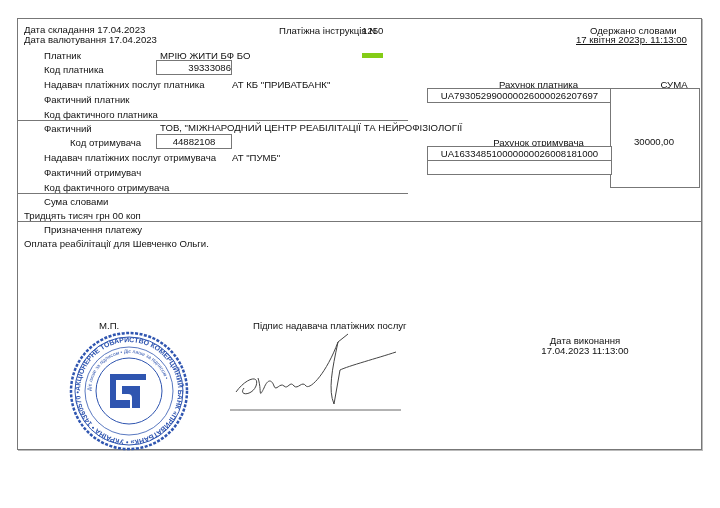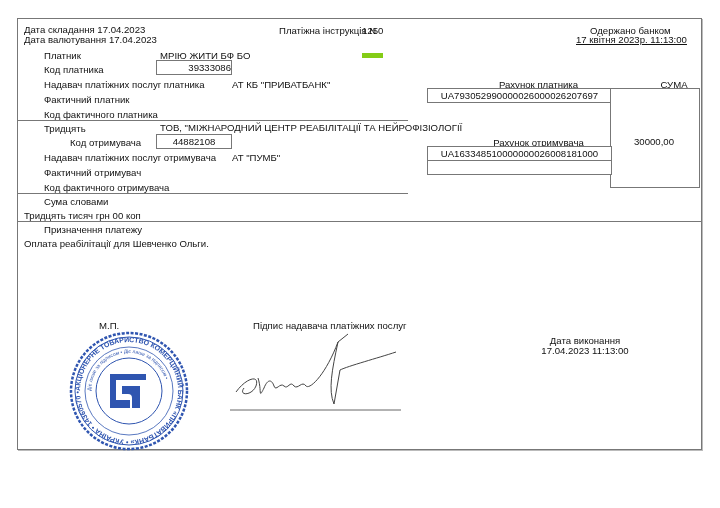--- a/index.html
+++ b/index.html
@@ -17,41 +17,41 @@
 </style>
 </head>
 <body>
 
 <div class="frame"></div>
 
 <div class="t" style="left:24px;top:24px;">Дата складання 17.04.2023</div>
 <div class="t" style="left:24px;top:34px;">Дата валютування 17.04.2023</div>
 <div class="t b" style="left:259px;top:25px;">Платіжна інструкція N</div>
 <div class="t" style="left:362px;top:25px;border-bottom:5px solid #84cc16;padding-bottom:17px;">1250</div>
-<div class="t" style="left:590px;top:25px;">Одержано банком</div>
+<div class="t" style="left:590px;top:25px;">Одержано словами</div>
 <div class="t" style="left:576px;top:34px;text-decoration:underline;">17 квітня 2023р. 11:13:00</div>
 
 <div class="t b" style="left:24px;top:50px;">Платник</div>
 <div class="t" style="left:160px;top:50px;">МРІЮ ЖИТИ БФ БО</div>
 <div class="t b" style="left:24px;top:64px;">Код платника</div>
 <div class="box center t" style="left:156px;top:60px;width:74px;height:13px;line-height:13px;text-align:right;">39333086</div>
 <div class="t b" style="left:24px;top:79px;">Надавач платіжних послуг платника</div>
 <div class="t" style="left:232px;top:79px;">АТ КБ "ПРИВАТБАНК"</div>
 <div class="t b" style="left:24px;top:94px;">Фактичний платник</div>
 <div class="t b" style="left:24px;top:109px;">Код фактичного платника</div>
 <div class="hl" style="left:18px;top:120px;width:390px;"></div>
 
 <div class="t b center" style="left:427px;top:79px;width:183px;">Рахунок платника</div>
 <div class="box t center" style="left:427px;top:88px;width:183px;height:13px;line-height:13px;">UA793052990000026000026207697</div>
 
 <div class="t b center" style="left:610px;top:79px;width:88px;">СУМА</div>
 <div class="box" style="left:610px;top:88px;width:88px;height:98px;"></div>
 <div class="t center" style="left:610px;top:136px;width:88px;">30000,00</div>
 
-<div class="t b" style="left:24px;top:123px;">Тридцять</div>
+<div class="t b" style="left:24px;top:123px;">Фактичний</div>
 <div class="t" style="left:160px;top:122px;">ТОВ, "МІЖНАРОДНИЙ ЦЕНТР РЕАБІЛІТАЦІЇ ТА НЕЙРОФІЗІОЛОГІЇ</div>
 <div class="t b" style="left:24px;top:137px;padding-left:26px;">Код отримувача</div>
 <div class="box center t" style="left:156px;top:134px;width:74px;height:13px;line-height:13px;">44882108</div>
 <div class="t b" style="left:24px;top:152px;">Надавач платіжних послуг отримувача</div>
 <div class="t" style="left:232px;top:152px;">АТ "ПУМБ"</div>
 <div class="t b" style="left:24px;top:167px;">Фактичний отримувач</div>
 <div class="t b" style="left:24px;top:182px;">Код фактичного отримувача</div>
 <div class="hl" style="left:18px;top:193px;width:390px;"></div>
 
 <div class="t b center" style="left:427px;top:137px;width:183px;">Рахунок отримувача</div>

